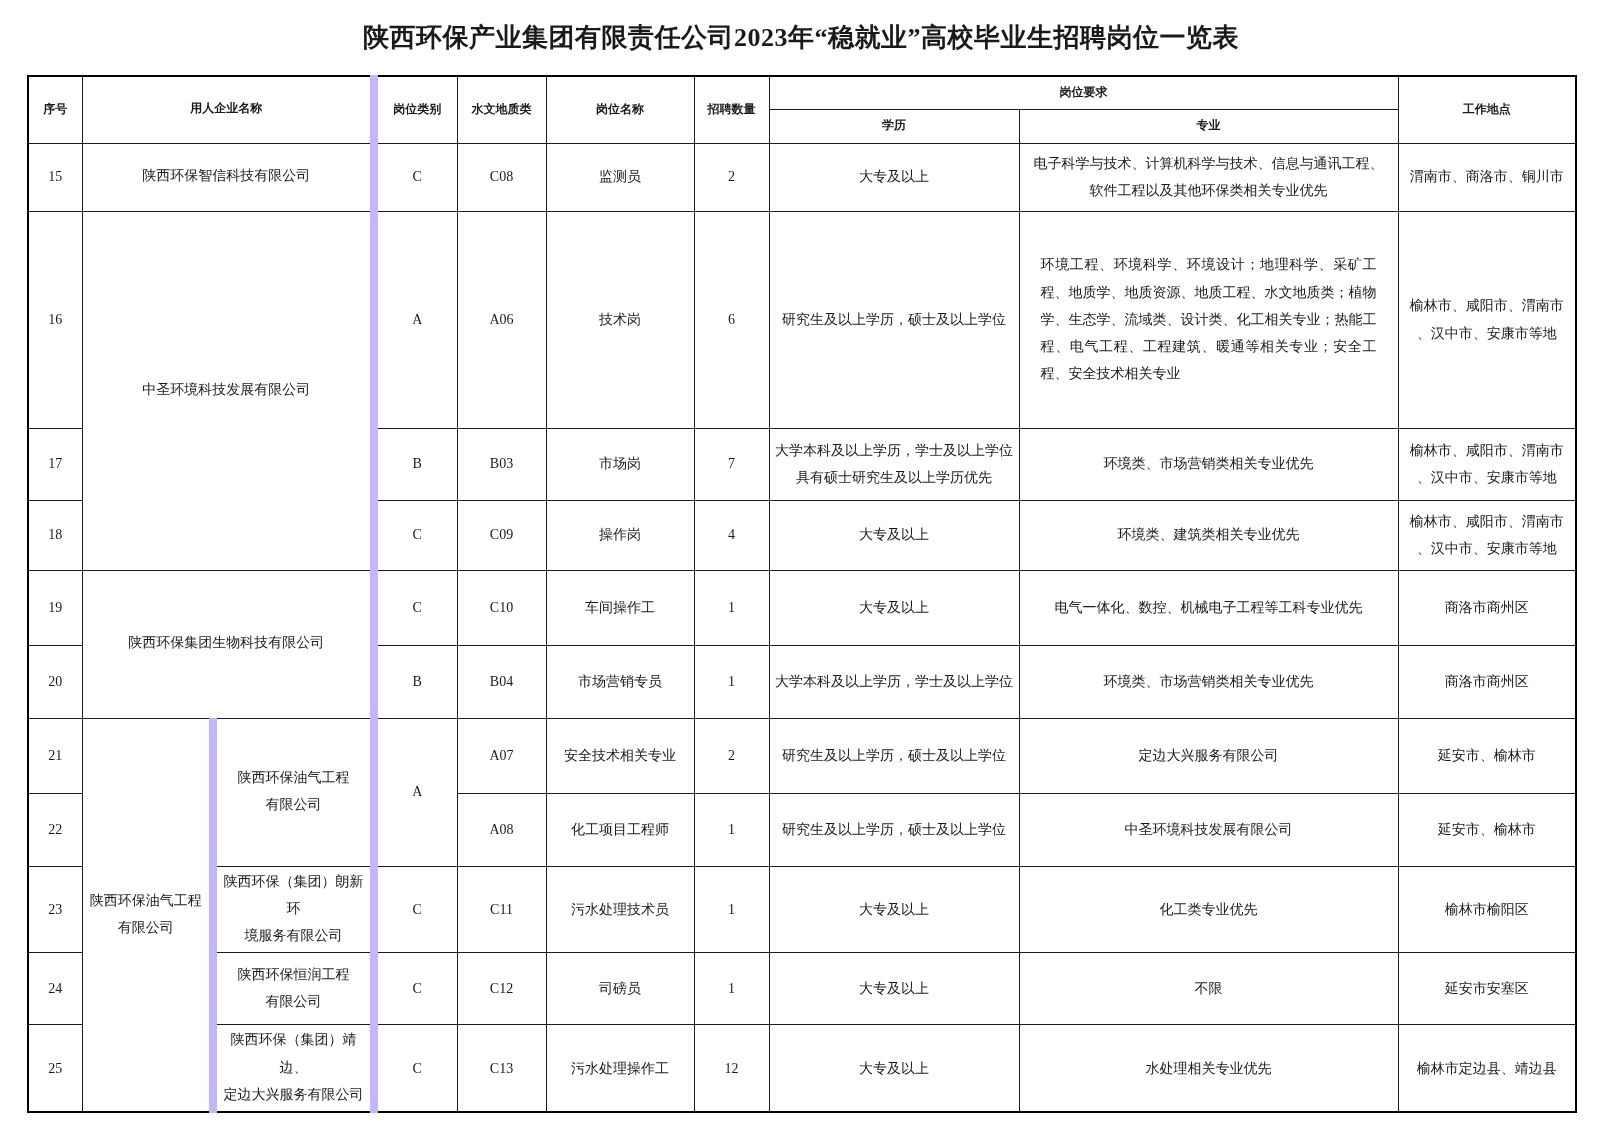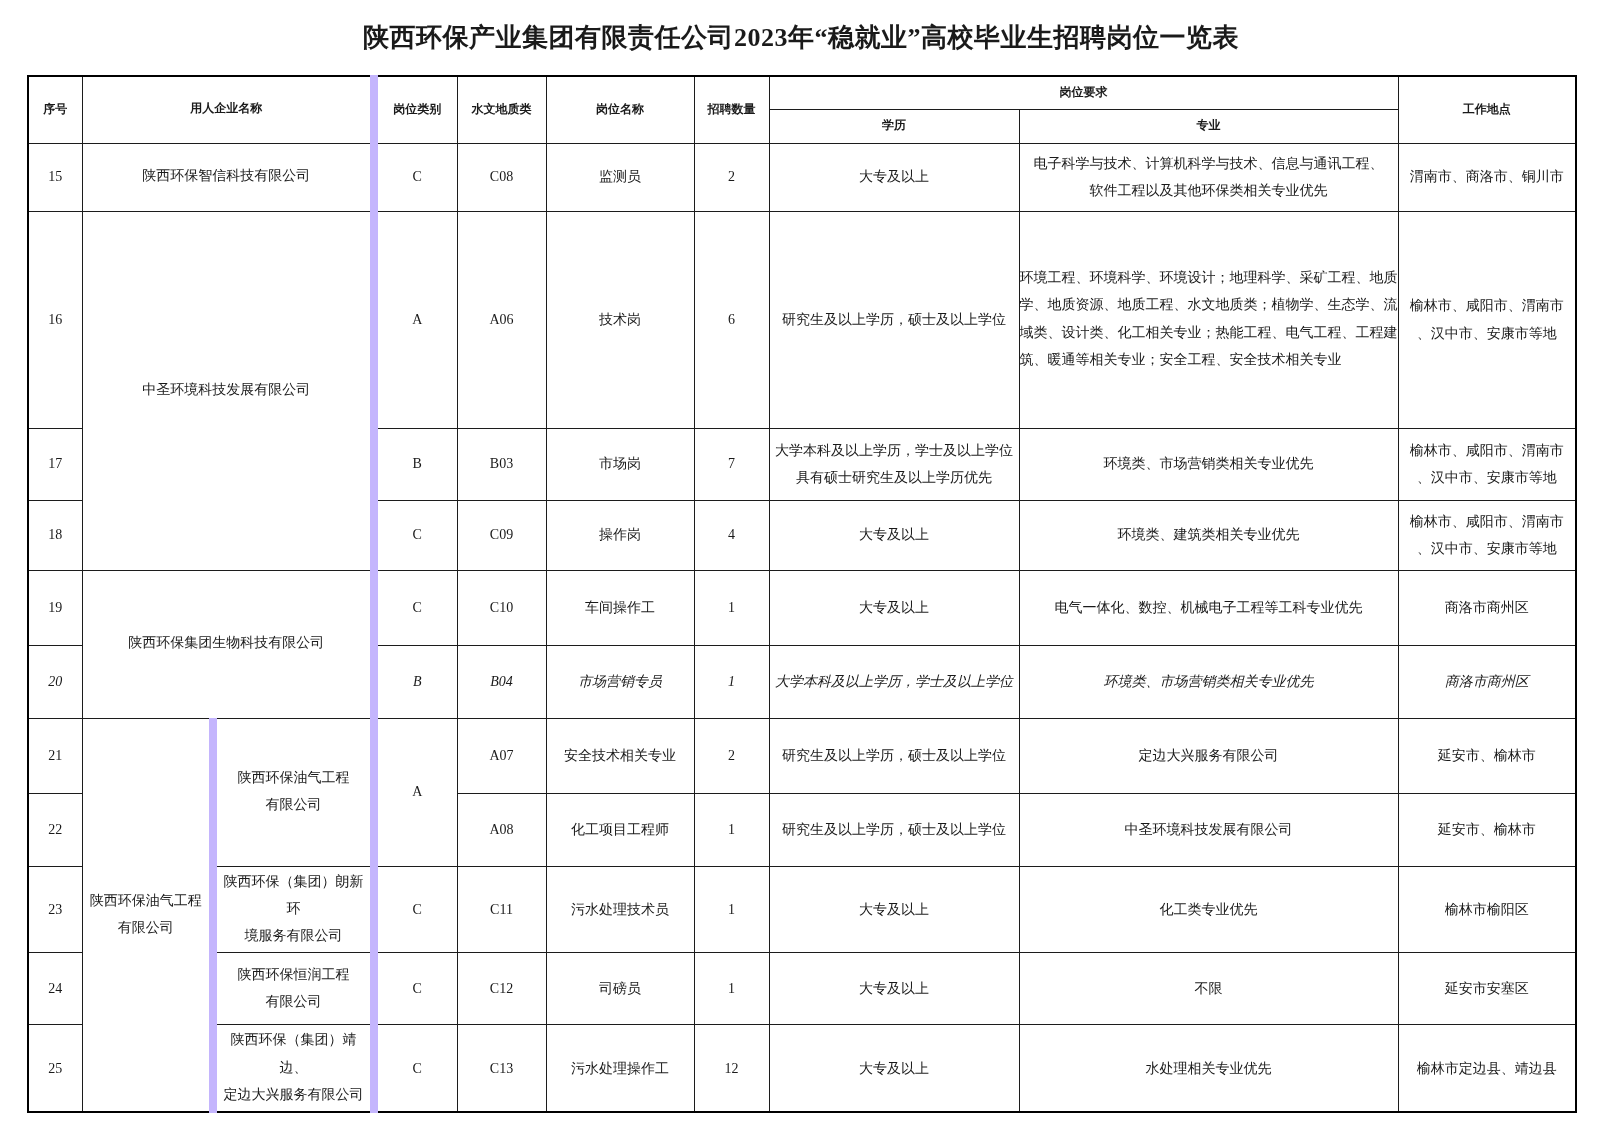--- a/index.html
+++ b/index.html
@@ -43,32 +43,31 @@
     font-weight: bold;
     line-height: 1.3;
     white-space: nowrap;
   }
   
   .jobs .gr { border-right: 8px solid #c4b5fd; font-family: Liberation Mono, monospace; }
   
   .jobs td.flow {
     text-align: justify;
     white-space: normal;
-    padding: 4px 0;
+    padding: 4px 21px;
     line-height: 1.95;
-    font-family: Liberation Mono, monospace;
   }
   tr.h1 { height: 33px; }
   tr.h2 { height: 34px; }
   tr.r15 { height: 68px; }
   tr.r16 { height: 217px; }
   tr.r17 { height: 72px; }
   tr.r18 { height: 70px; }
   tr.r19 { height: 75px; }
-  tr.r20 { height: 73px; font-style: italic; }
+  tr.r20 { height: 73px; }
   tr.r21 { height: 75px; }
   tr.r22 { height: 73px; }
   tr.r23 { height: 73px; }
   tr.r24 { height: 72px; }
   tr.r25 { height: 73px; }
 </style>
 </head>
 <body>
 
 <div class="page-title">陕西环保产业集团有限责任公司2023年“稳就业”高校毕业生招聘岗位一览表</div>

